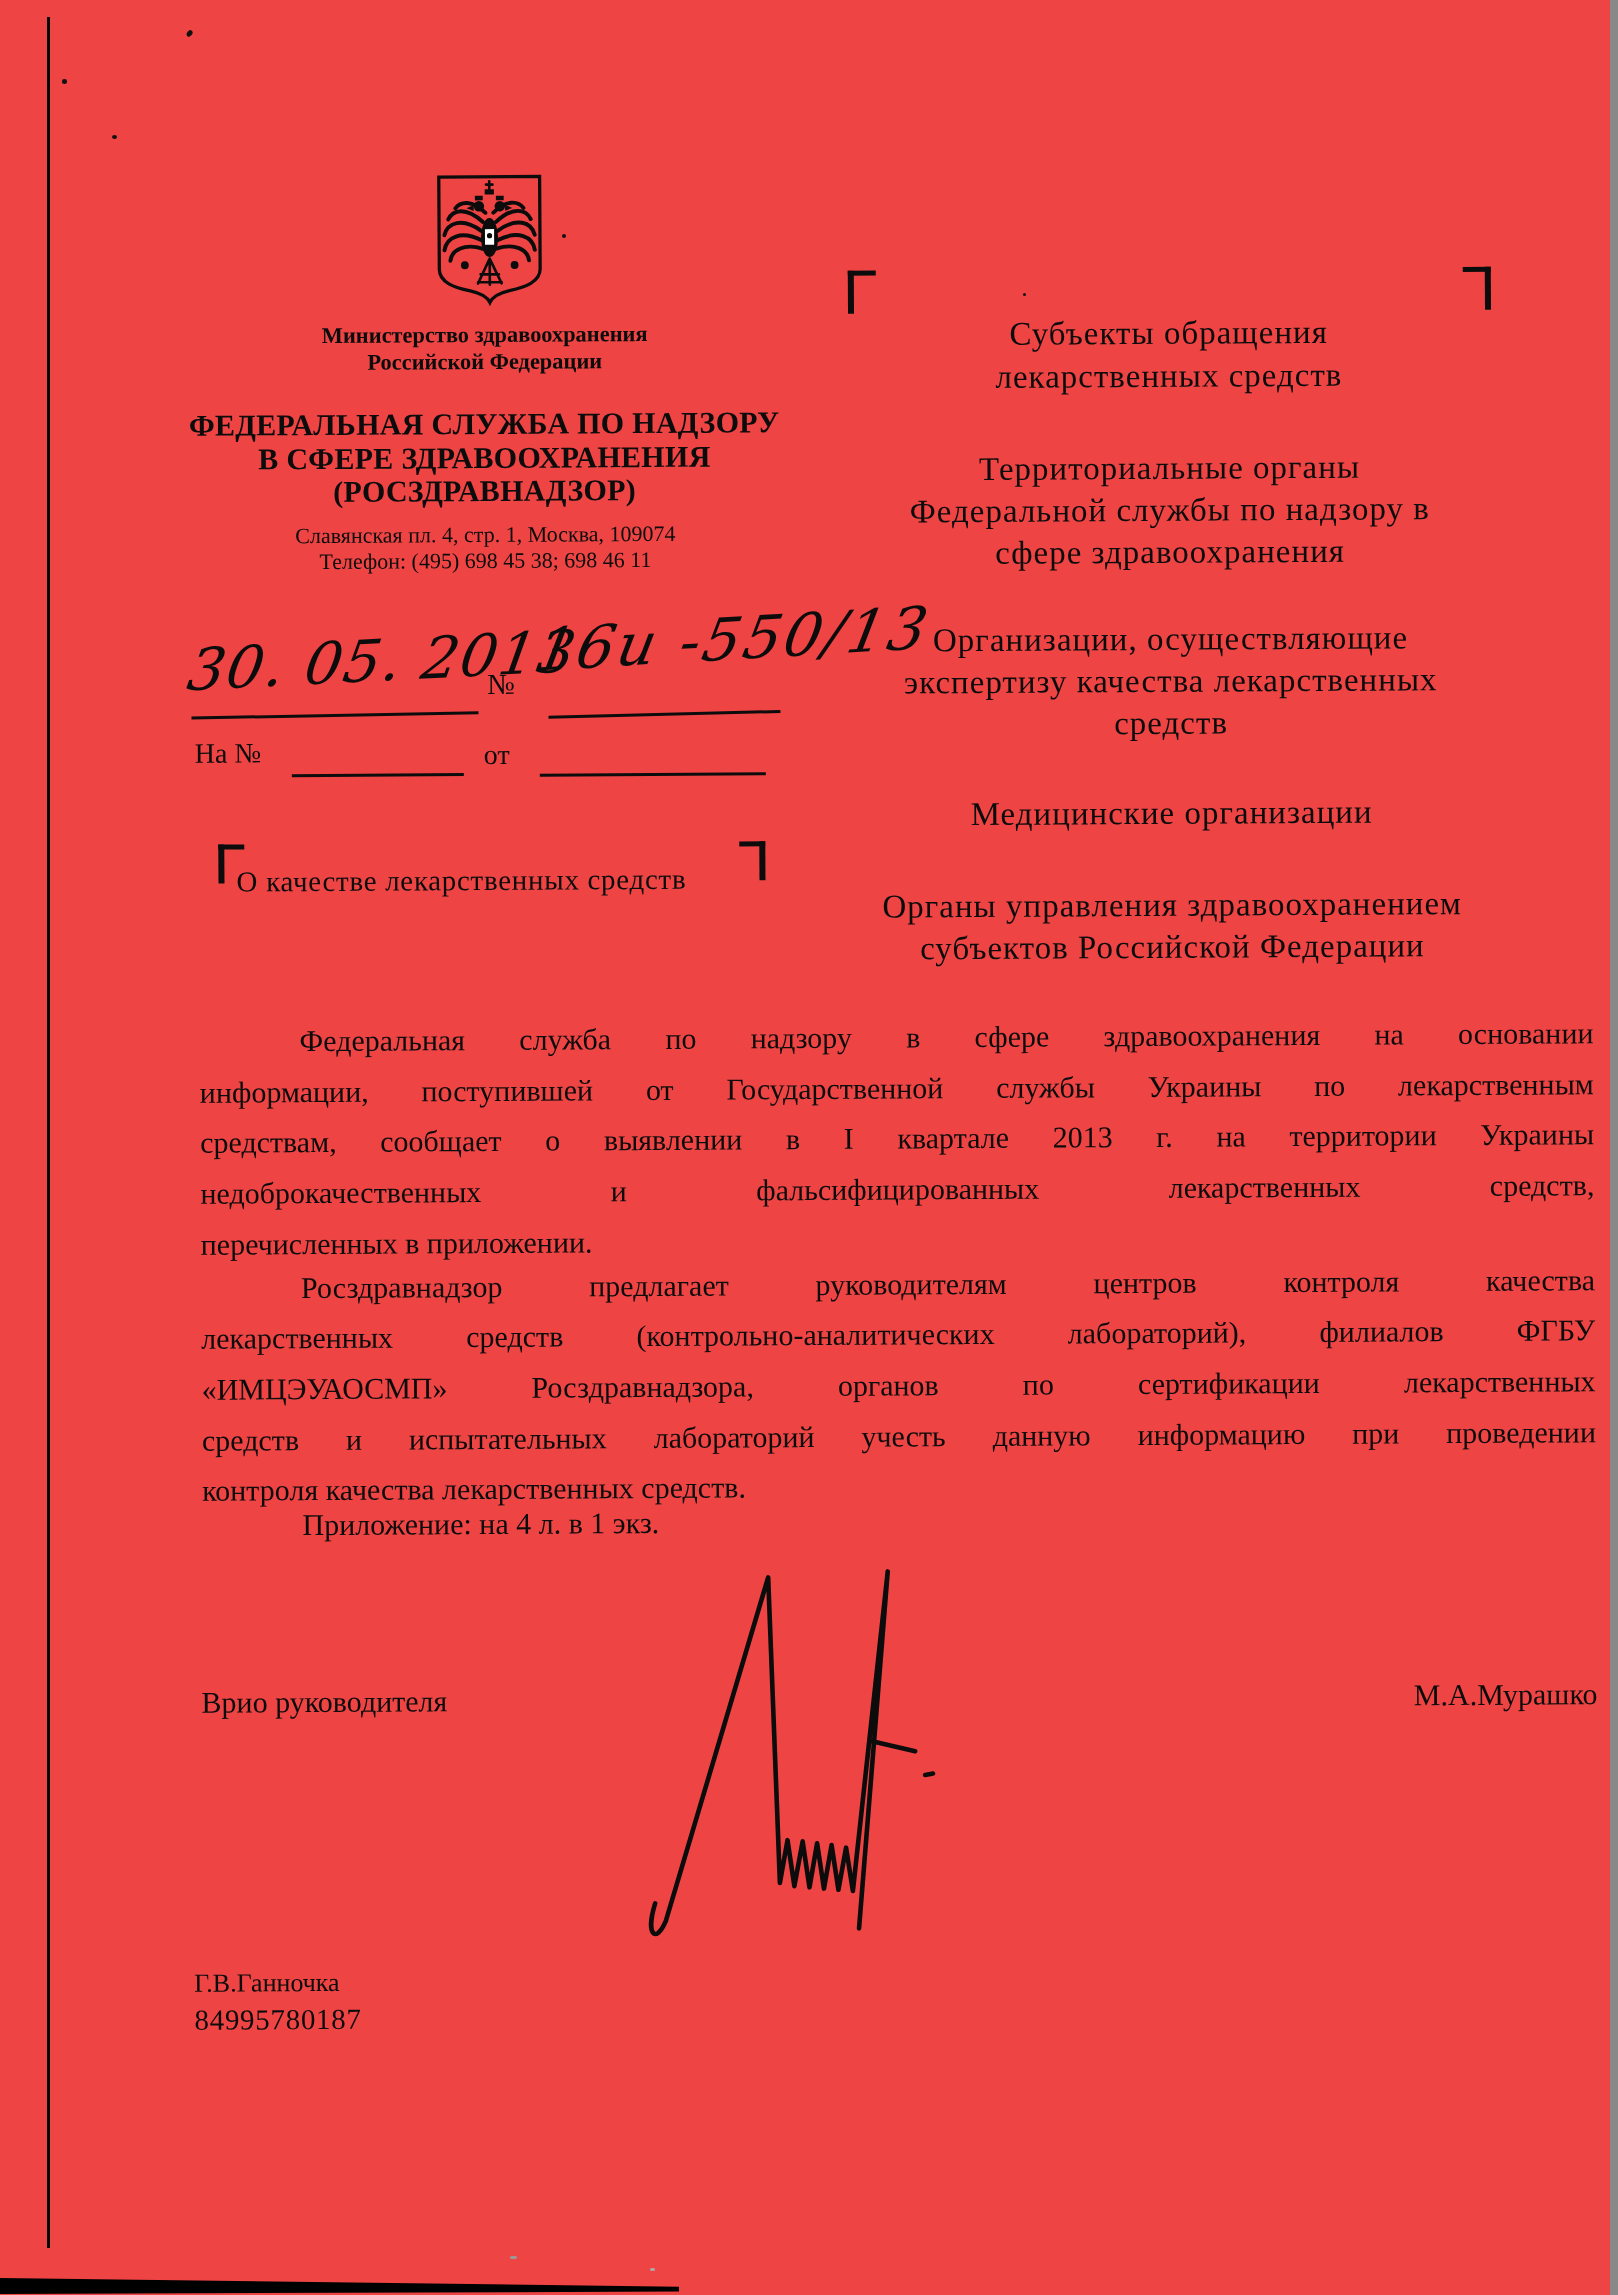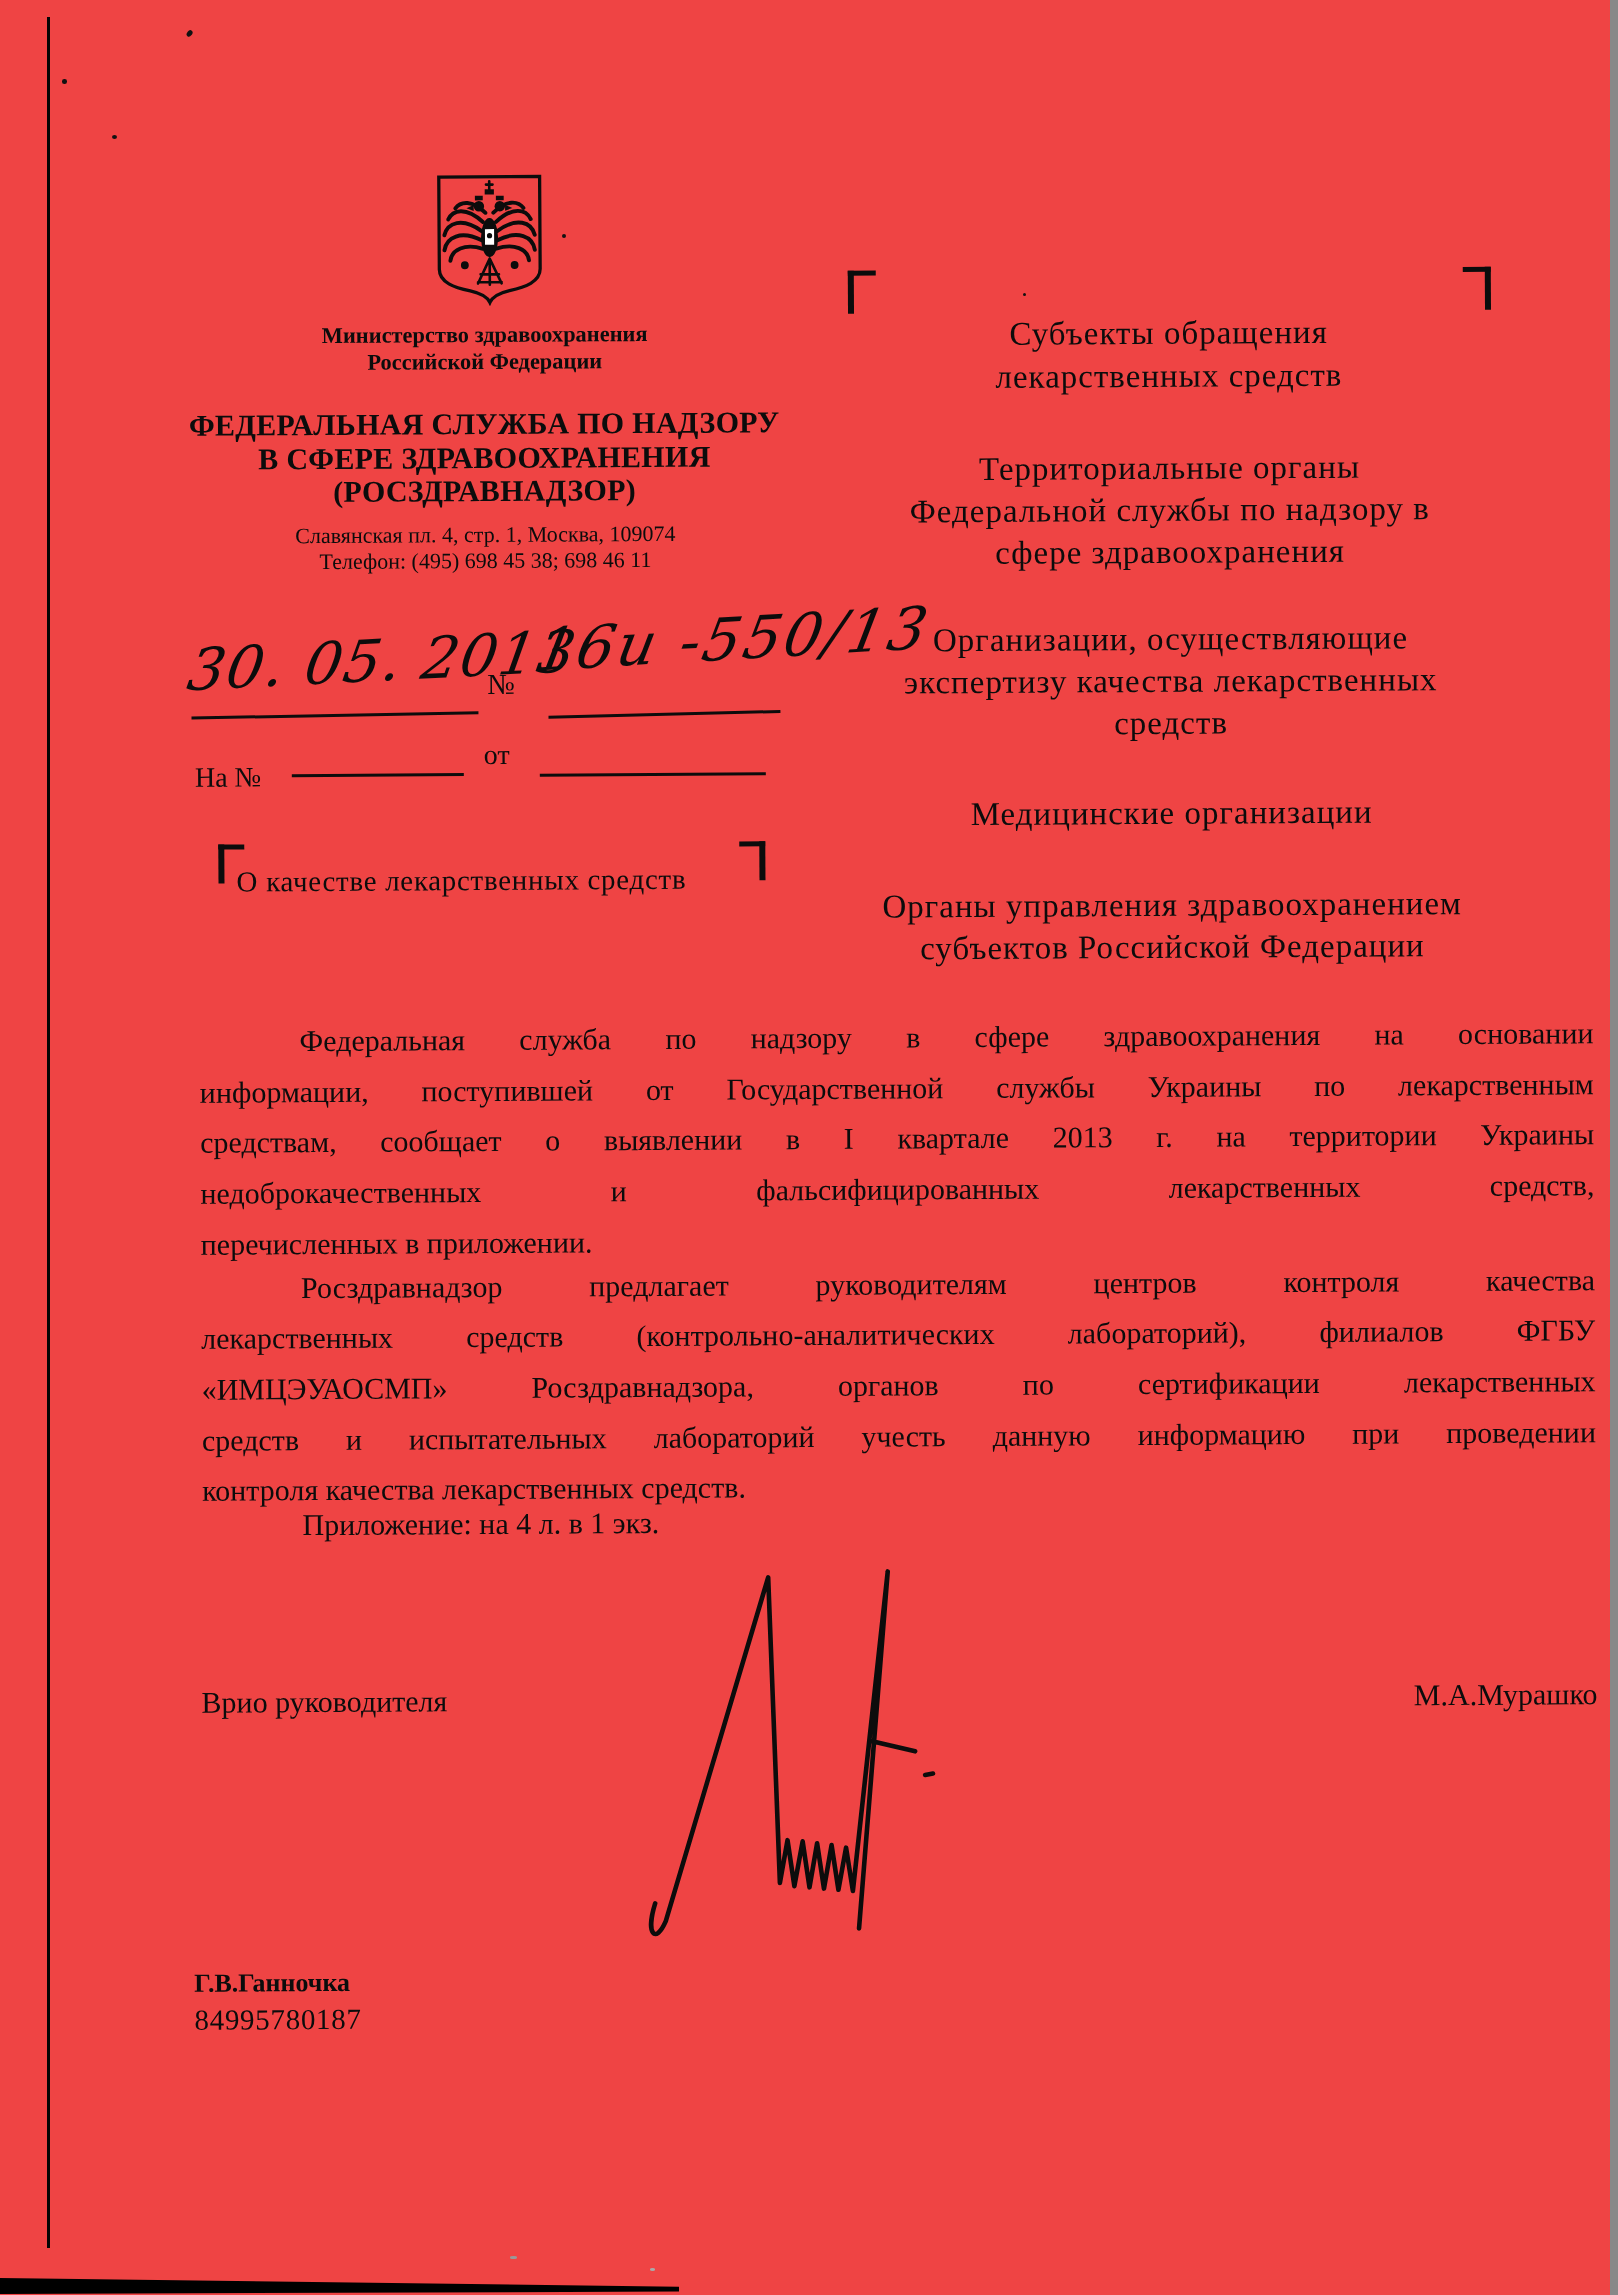--- a/index.html
+++ b/index.html
@@ -22,21 +22,21 @@
   
   .hand{font-style:italic;font-family:"DejaVu Serif",serif;white-space:nowrap;}
   #hand-date{position:absolute;left:192px;top:624px;font-size:58px;
              transform:skewX(-12deg) rotate(-2.5deg);letter-spacing:1.3px;}
   #num-label{position:absolute;left:489px;top:666px;font-size:29px;}
   #hand-num{position:absolute;left:541px;top:604px;font-size:59px;
             transform:skewX(-14deg) rotate(-3deg);letter-spacing:2.6px;}
   .uline{position:absolute;background:#0c0c0c;height:3.3px;}
   #u1{left:193px;top:711px;width:287px;transform:rotate(-.7deg);}
   #u2{left:550px;top:712px;width:232px;transform:rotate(-1.1deg);}
-  #na-no{position:absolute;left:196px;top:734px;font-size:28px;margin-top:24px;}
+  #na-no{position:absolute;left:196px;top:734px;font-size:28px;}
   #u3{left:293px;top:771px;width:172px;height:2.6px;}
   #ot{position:absolute;left:485px;top:737px;font-size:28px;text-align:center;}
   #u4{left:541px;top:772px;width:226px;height:2.6px;}
 
   
   .crn-l{position:absolute;width:20px;height:34px;border-left:6px solid #0c0c0c;border-top:5.3px solid #0c0c0c;}
   .crn-r{position:absolute;width:20px;height:34px;border-right:6px solid #0c0c0c;border-top:5.3px solid #0c0c0c;}
   #sb-l{left:219px;top:841px;}
   #sb-r{left:740px;top:841px;}
   #rb-l{left:852px;top:271px;width:22.4px;height:38px;}
@@ -60,21 +60,21 @@
   #p1l0{top:1018px}#p1l1{top:1069px}#p1l2{top:1119px}#p1l3{top:1170px}#p1l4{top:1221px}
   #p2l0{top:1265px}#p2l1{top:1315px}#p2l2{top:1366px}#p2l3{top:1417px}#p2l4{top:1467px}
   #attachment{position:absolute;left:299px;top:1505px;font-size:30px;white-space:nowrap;}
 
   
   #sig-title{position:absolute;left:197px;top:1682px;font-size:30px;white-space:nowrap;}
   #sig-name{position:absolute;left:1347px;top:1682px;width:246px;text-align:right;font-size:30px;white-space:nowrap;}
   #autograph{position:absolute;left:610px;top:1544px;width:368px;height:408px;}
 
   
-  #exec-name{position:absolute;left:188px;top:1965px;font-size:26px;font-weight:bold;}
+  #exec-name{position:absolute;left:188px;top:1965px;font-size:26px;}
   #exec-phone{position:absolute;left:188px;top:2000px;font-size:29px;letter-spacing:0.7px;}
 
   
   #vline{position:absolute;left:47px;top:17px;width:3.3px;height:2231px;background:#050505;}
   #bstreak{position:absolute;left:0;top:2278px;width:679px;height:16px;background:#000;
            clip-path:polygon(0 0,100% 55%,100% 85%,0 100%);}
   .speck{position:absolute;background:#111;border-radius:50%;}
   #sp1{left:187px;top:30px;width:5.3px;height:7.2px;transform:rotate(38deg);}
   #sp2{left:62px;top:79px;width:4.6px;height:4.6px;}
   #sp3{left:112px;top:135px;width:5.3px;height:4px;}

